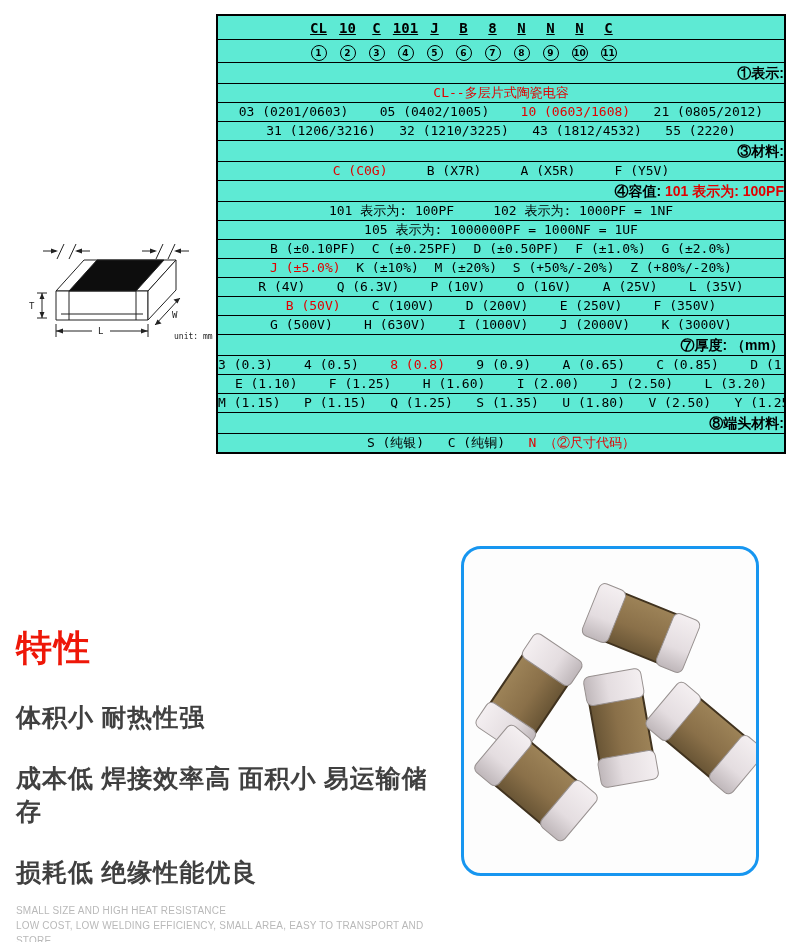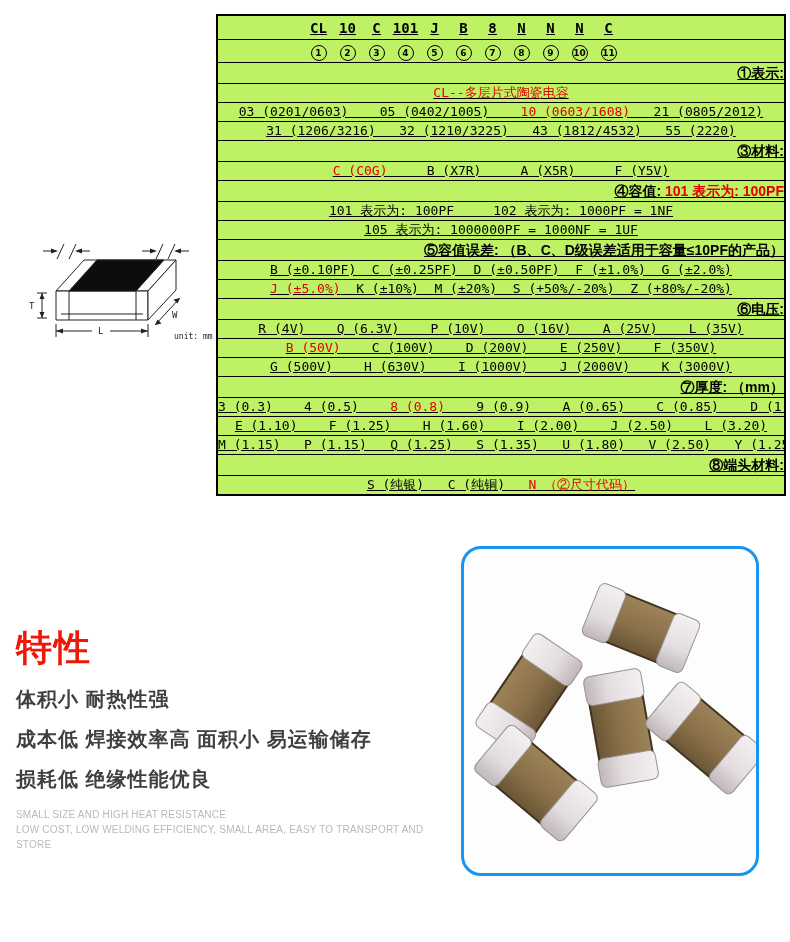--- a/index.html
+++ b/index.html
@@ -1,20 +1,20 @@
 <!DOCTYPE html>
 <html><head>
 <meta charset="utf-8">
 <style>
   html,body{margin:0;padding:0;background:#fff;}
   .page{position:relative;width:790px;height:942px;background:#ffffff;overflow:hidden;
         font-family:"Liberation Sans",sans-serif;color:#000;}
 
   
-  .spec-table{position:absolute;left:216px;top:14px;width:566px;border:2px solid #000;background:#bef264;text-decoration:underline;}
+  .spec-table{position:absolute;left:216px;top:14px;width:566px;border:2px solid #000;background:#5eead4;}
   .hdr-row{display:flex;padding-left:86px;align-items:center;}
   .hdr-row.codes{height:23px;}
   .hdr-row.circles{height:22px;border-top:1px solid #000;}
   .hdr-col{width:29px;text-align:center;flex:0 0 29px;}
   .hdr-col.code{font-family:"DejaVu Sans Mono",monospace;font-weight:bold;font-size:14px;
                 text-decoration:underline;}
   .circ-glyph{display:inline-block;width:14px;height:14px;border:1.4px solid #000;border-radius:50%;
               font-style:normal;font-size:9px;line-height:14px;font-weight:bold;text-align:center;
               font-family:"DejaVu Sans",sans-serif;}
   .trow{height:18px;line-height:18px;border-top:1px solid #000;text-align:center;
@@ -23,21 +23,21 @@
               font-size:14px;font-family:"Liberation Sans",sans-serif;}
   .red{color:#e10000;}
 
   
   .dim-diagram{position:absolute;left:28px;top:203px;}
   .dim-diagram text{font-family:"DejaVu Sans Mono",monospace;fill:#222;}
 
   
   .features{position:absolute;left:16px;top:624px;width:430px;}
   .f-title{font-size:36px;font-weight:bold;color:#ee1708;letter-spacing:2px;}
-  .f-cn{font-size:20px;font-weight:bold;color:#404040;margin-top:13px;letter-spacing:1px;}
+  .f-cn{font-size:25px;font-weight:bold;color:#404040;margin-top:28px;letter-spacing:1px;font-family:Liberation Serif, serif;}
   .f-en-wrap{margin-top:14px;}
   .f-en{font-size:10px;color:#b9b9b9;line-height:15px;letter-spacing:0.2px;}
 
   
   .photo-box{position:absolute;left:461px;top:546px;width:292px;height:324px;background:#fdfdfd;
              border:3px solid #1796f0;border-radius:20px;overflow:hidden;}
 </style>
 </head>
 <body>
 
@@ -121,24 +121,22 @@
     <div id="spec-rows">
         <div class="trow label"><span>①表示:</span></div>
         <div class="trow center"><span class="red">CL--多层片式陶瓷电容</span></div>
         <div class="trow center"><span>03 (0201/0603)    05 (0402/1005)    </span><span class="red">10 (0603/1608)</span><span>   21 (0805/2012)</span></div>
         <div class="trow center"><span>31 (1206/3216)   32 (1210/3225)   43 (1812/4532)   55 (2220)</span></div>
         <div class="trow label"><span>③材料:</span></div>
         <div class="trow center"><span class="red">C (C0G)</span><span>     B (X7R)     A (X5R)     F (Y5V)</span></div>
         <div class="trow label"><span>④容值: </span><span class="red">101 表示为: 100PF</span></div>
         <div class="trow center"><span>101 表示为: 100PF     102 表示为: 1000PF = 1NF</span></div>
         <div class="trow center"><span>105 表示为: 1000000PF = 1000NF = 1UF</span></div>
-        <div class="trow label"><span>⑤容值误差: （B、C、D级误差适用于容量≤10PF的产品）</span></div>
         <div class="trow center"><span>B (±0.10PF)  C (±0.25PF)  D (±0.50PF)  F (±1.0%)  G (±2.0%)</span></div>
         <div class="trow center"><span class="red">J (±5.0%)</span><span>  K (±10%)  M (±20%)  S (+50%/-20%)  Z (+80%/-20%)</span></div>
-        <div class="trow label"><span>⑥电压:</span></div>
         <div class="trow center"><span>R (4V)    Q (6.3V)    P (10V)    O (16V)    A (25V)    L (35V)</span></div>
         <div class="trow center"><span class="red">B (50V)</span><span>    C (100V)    D (200V)    E (250V)    F (350V)</span></div>
         <div class="trow center"><span>G (500V)    H (630V)    I (1000V)    J (2000V)    K (3000V)</span></div>
         <div class="trow label"><span>⑦厚度: （mm）</span></div>
         <div class="trow center"><span>3 (0.3)    4 (0.5)    </span><span class="red">8 (0.8)</span><span>    9 (0.9)    A (0.65)    C (0.85)    D (1.00)</span></div>
         <div class="trow center"><span>E (1.10)    F (1.25)    H (1.60)    I (2.00)    J (2.50)    L (3.20)</span></div>
         <div class="trow center"><span>M (1.15)   P (1.15)   Q (1.25)   S (1.35)   U (1.80)   V (2.50)   Y (1.25)</span></div>
         <div class="trow label"><span>⑧端头材料:</span></div>
         <div class="trow center"><span>S (纯银)   C (纯铜)   </span><span class="red">N （②尺寸代码）</span></div>
       </div>

